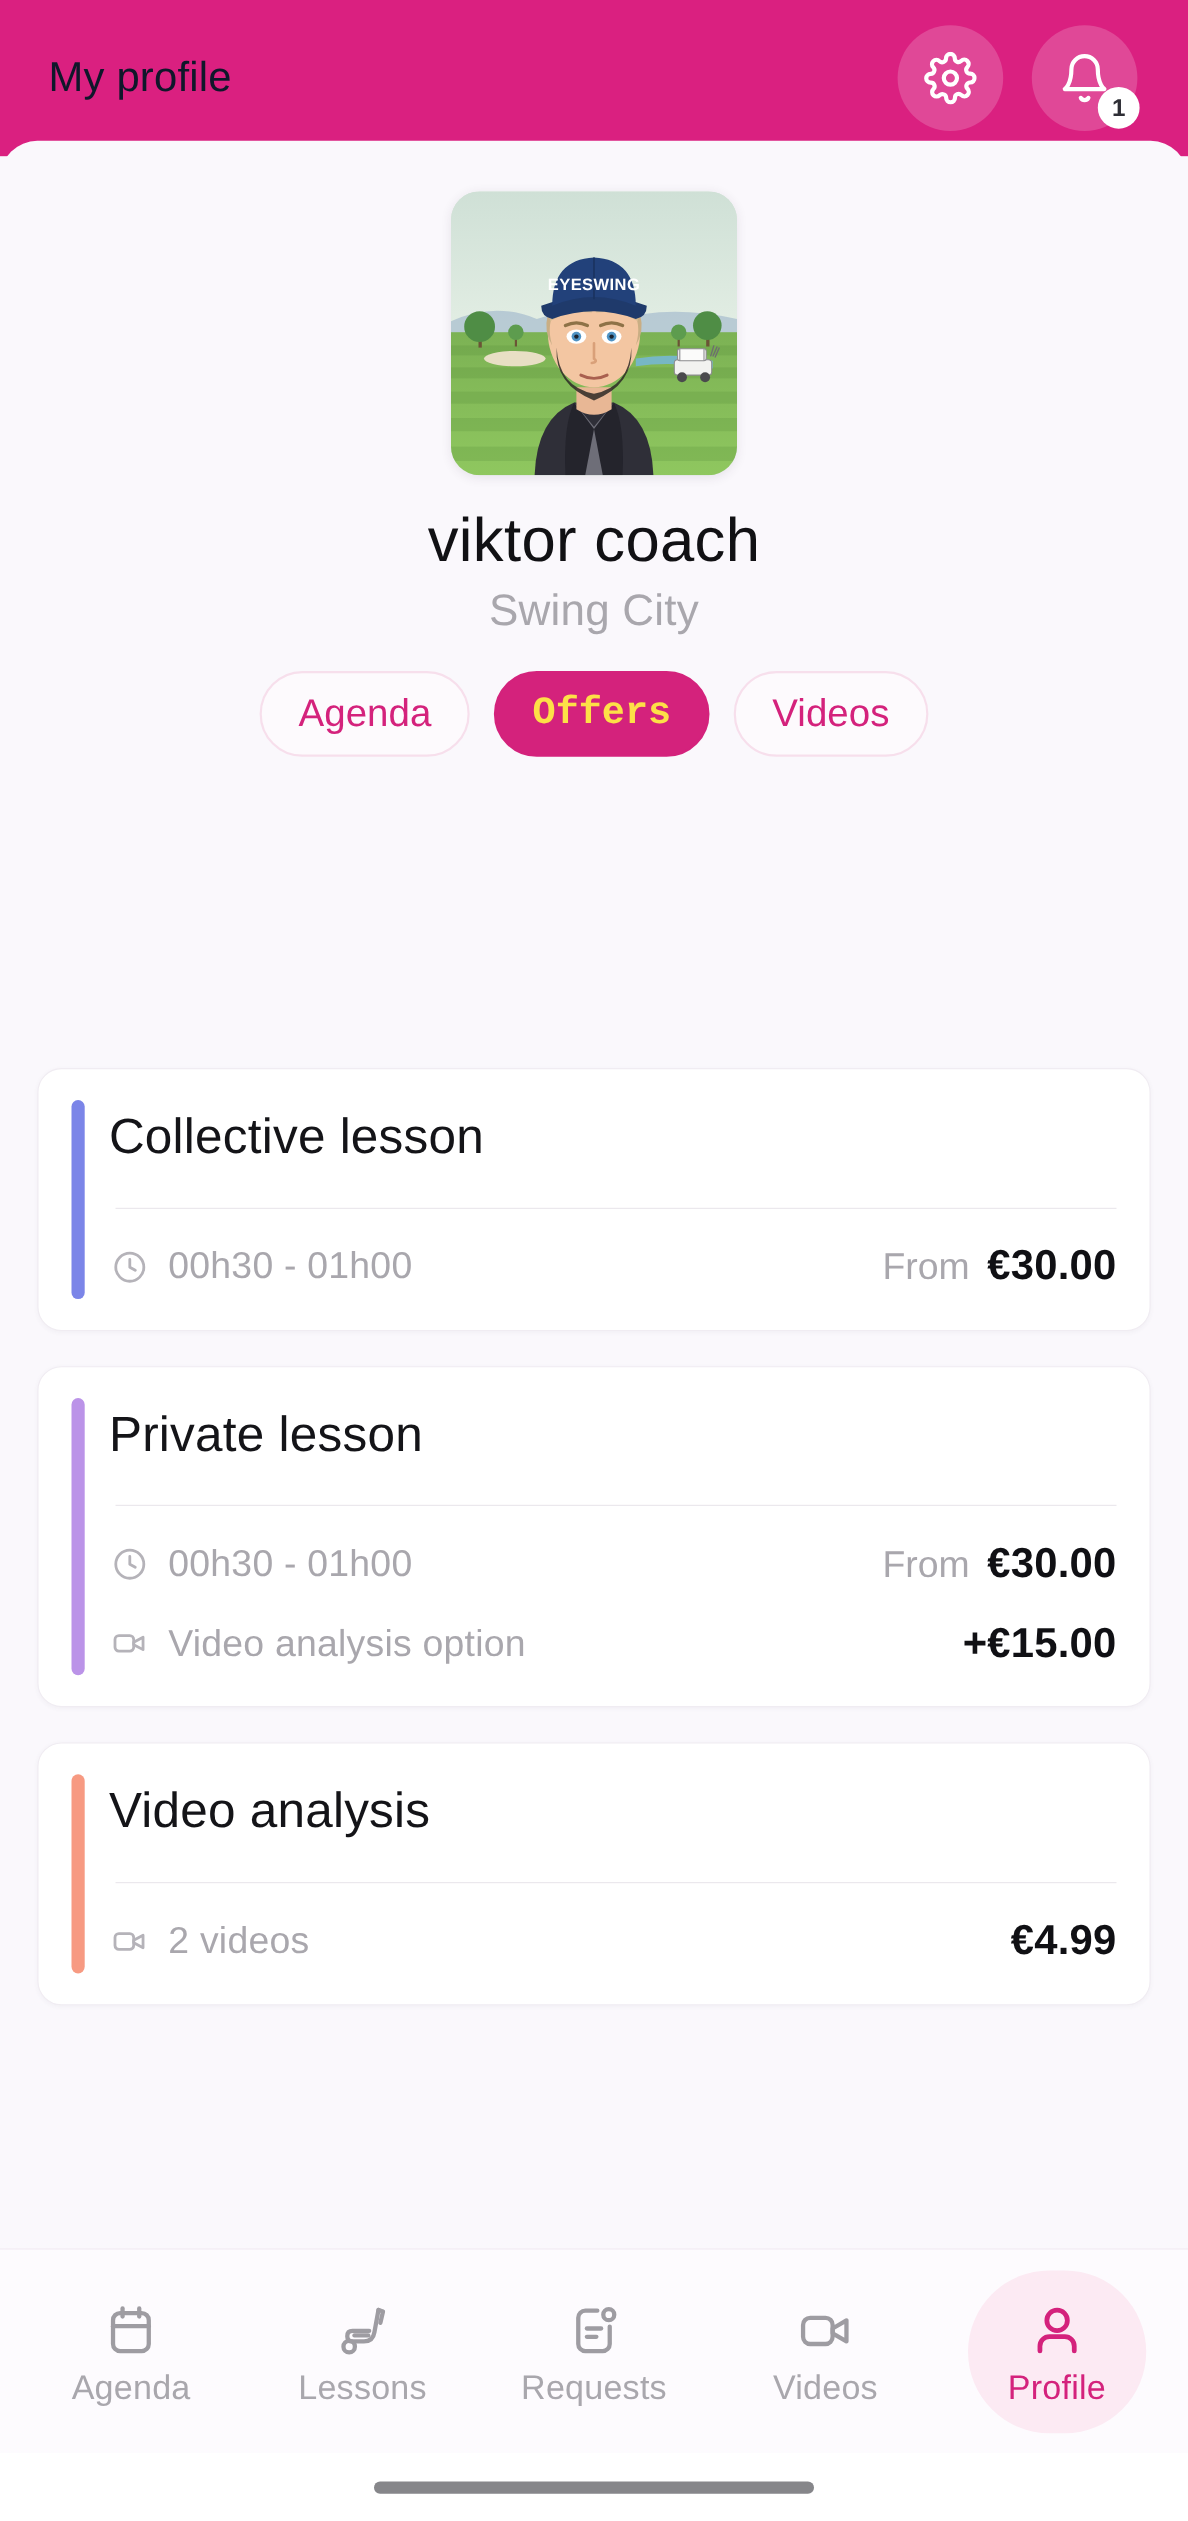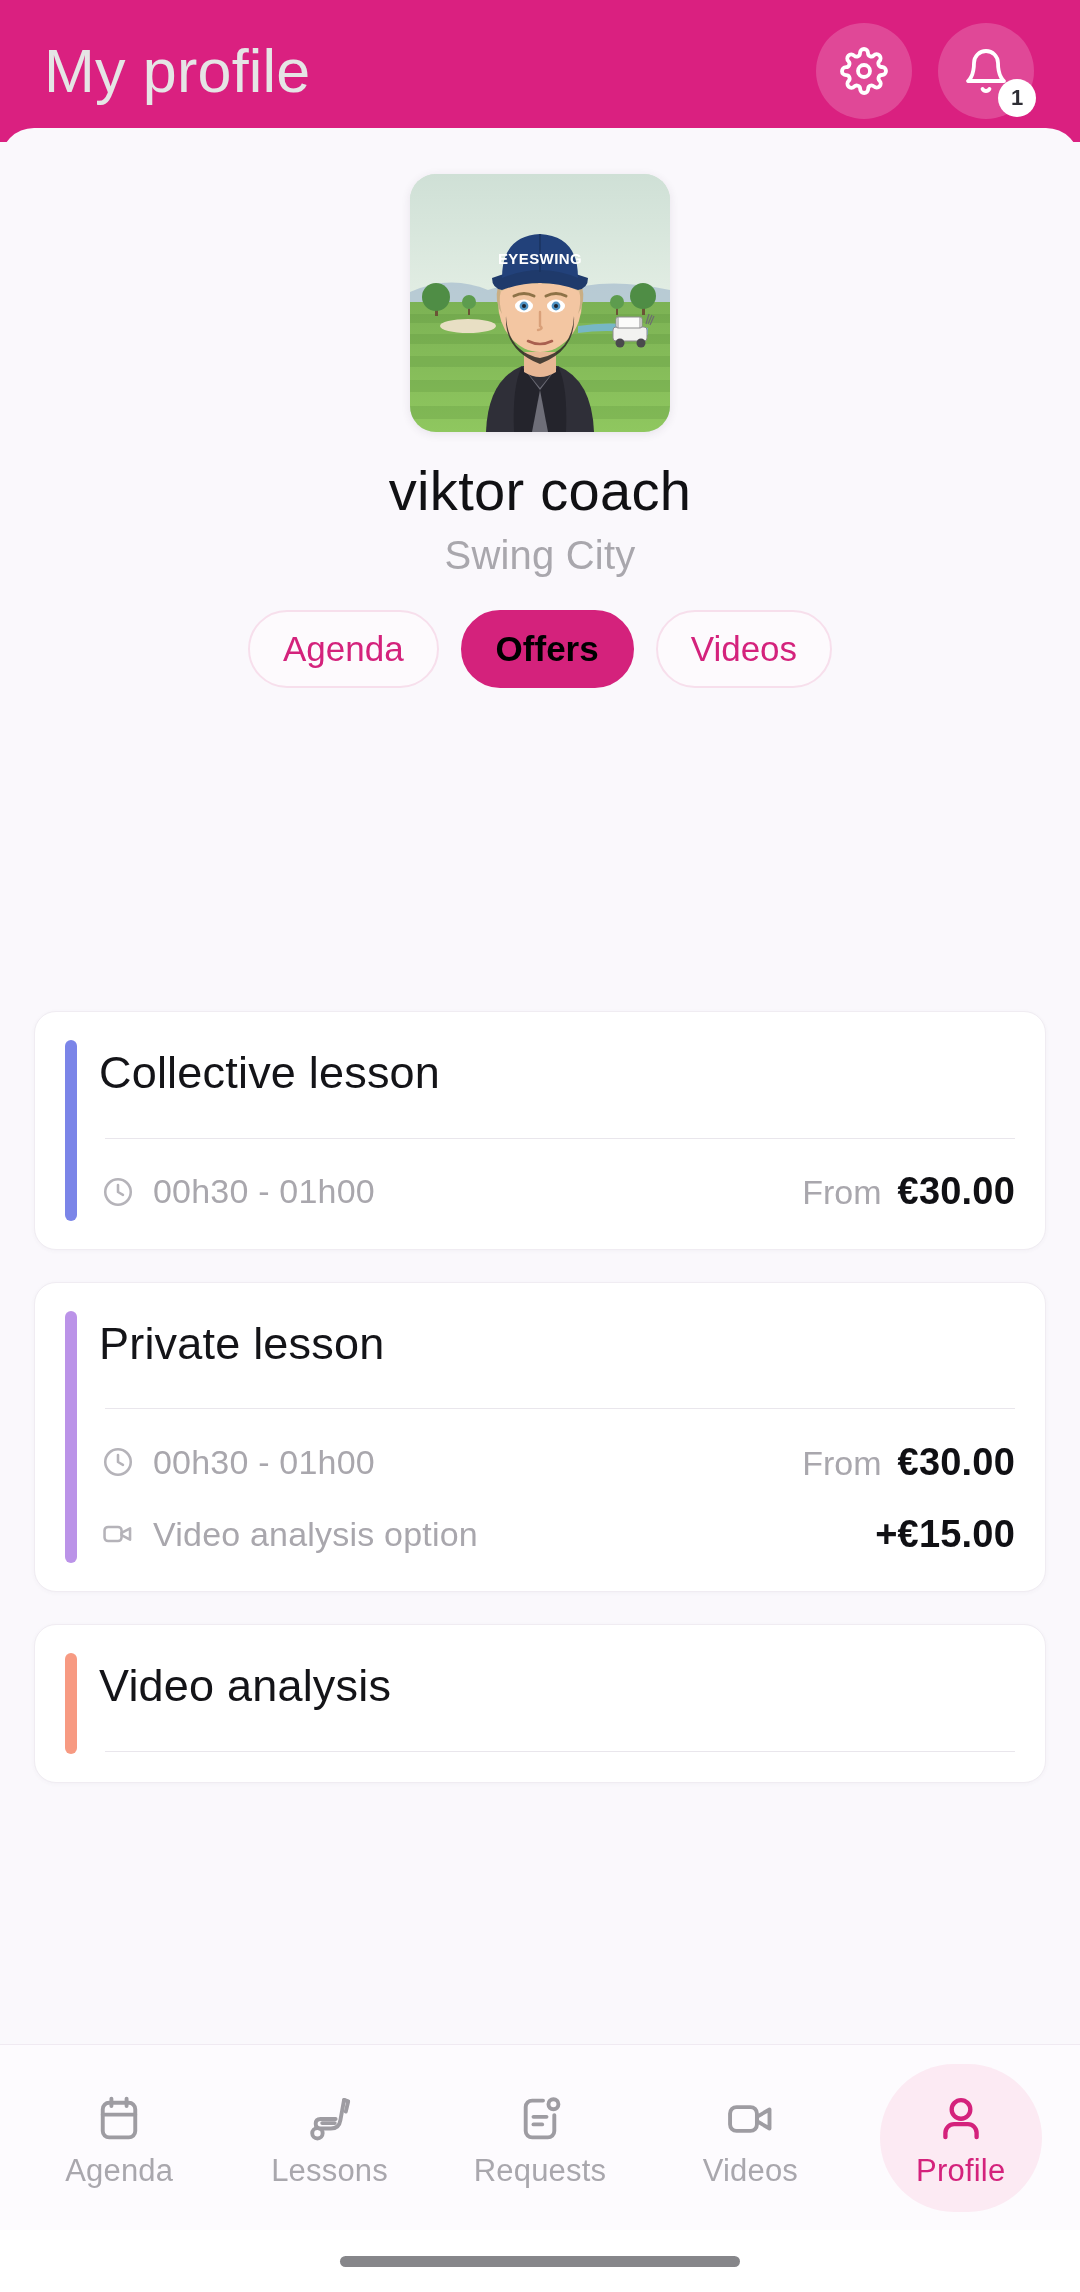--- a/index.html
+++ b/index.html
@@ -27,22 +27,22 @@
     position: relative;
     height: 142px;
     background: #da2080;
     flex: 0 0 auto;
     display: flex;
     align-items: center;
     padding: 0 46px 0 44px;
     z-index: 5;
   }
   .header-title {
-    color: #e5e5e5;
-    font-size: 61px;
+    color: #0f172a;
+    font-size: 38px;
     font-weight: 400;
     letter-spacing: 0.2px;
     line-height: 1;
     flex: 1 1 auto;
   }
   .header-actions {
     display: flex;
     align-items: center;
     gap: 26px;
   }
@@ -146,22 +146,23 @@
     font-weight: 400;
     display: flex;
     align-items: center;
     justify-content: center;
     white-space: nowrap;
     line-height: 1;
   }
   .tab.active {
     background: #d4227c;
     border-color: #d4227c;
-    color: #000000;
+    color: #fde047;
     font-weight: 600;
+    font-family: Liberation Mono, monospace;
   }
 
   
   .offers {
     margin-top: 62px;
     padding: 0 34px;
     display: flex;
     flex-direction: column;
     gap: 32px;
     flex: 1 1 auto;
@@ -508,20 +509,37 @@
               <span class="price-value">+€15.00</span>
             </div>
           </div>
         </div>
       </div>
 
       <div class="offer-card">
         <div class="accent-bar" style="background: rgb(247, 154, 130);"></div>
         <div class="offer-title">Video analysis</div>
         <div class="offer-divider"></div>
+        <div class="offer-rows">
+          <div class="offer-row">
+            <div class="row-left">
+              <span class="row-icon">
+                <svg width="34" height="34" viewBox="0 0 24 24" fill="none" stroke="#b5b3b9" stroke-width="1.8" stroke-linecap="round" stroke-linejoin="round">
+                  <rect x="2.5" y="7" width="12" height="10" rx="2.5"></rect>
+                  <path d="M14.5 11.2 L20.5 8 L20.5 16 L14.5 12.8 Z"></path>
+                </svg>
+              </span>
+              <span class="row-label">2 videos</span>
+            </div>
+            <div class="row-right">
+              <span class="price-prefix"></span>
+              <span class="price-value">€4.99</span>
+            </div>
+          </div>
+        </div>
       </div>
 
     </div>
 
     <div class="bottom-nav">
 
       <div class="nav-item">
         <span class="nav-pill"></span>
         <span class="nav-icon">
           <svg width="52" height="52" viewBox="0 0 24 24" fill="none" stroke="#9e9ca2" stroke-width="1.8" stroke-linecap="round" stroke-linejoin="round">

